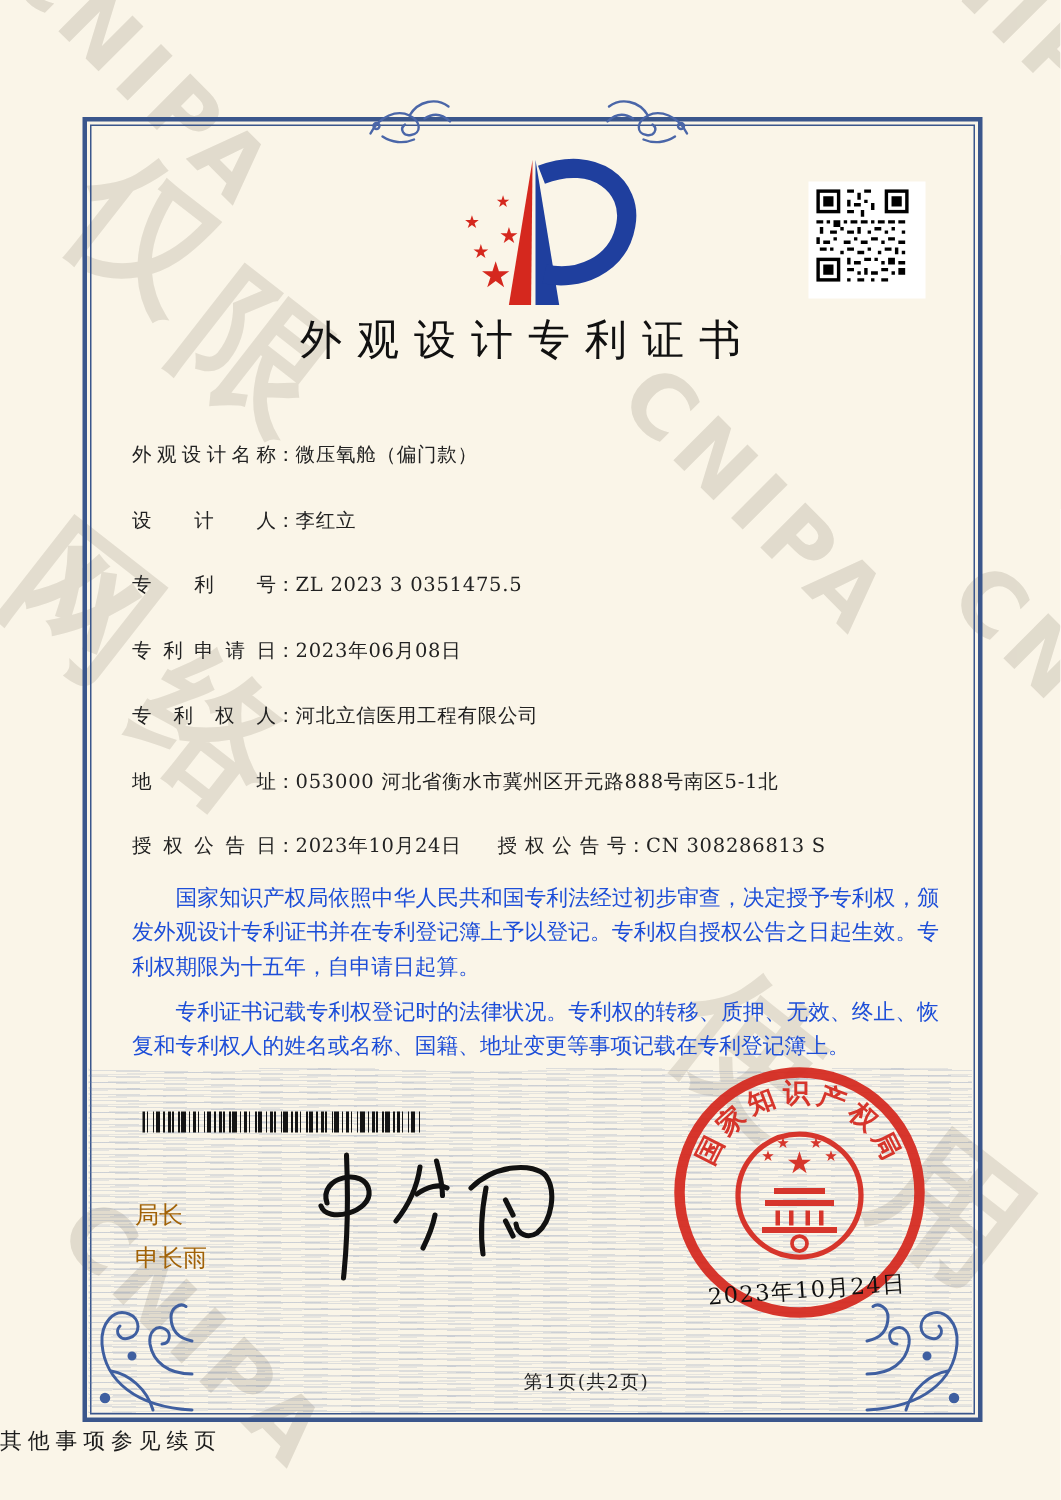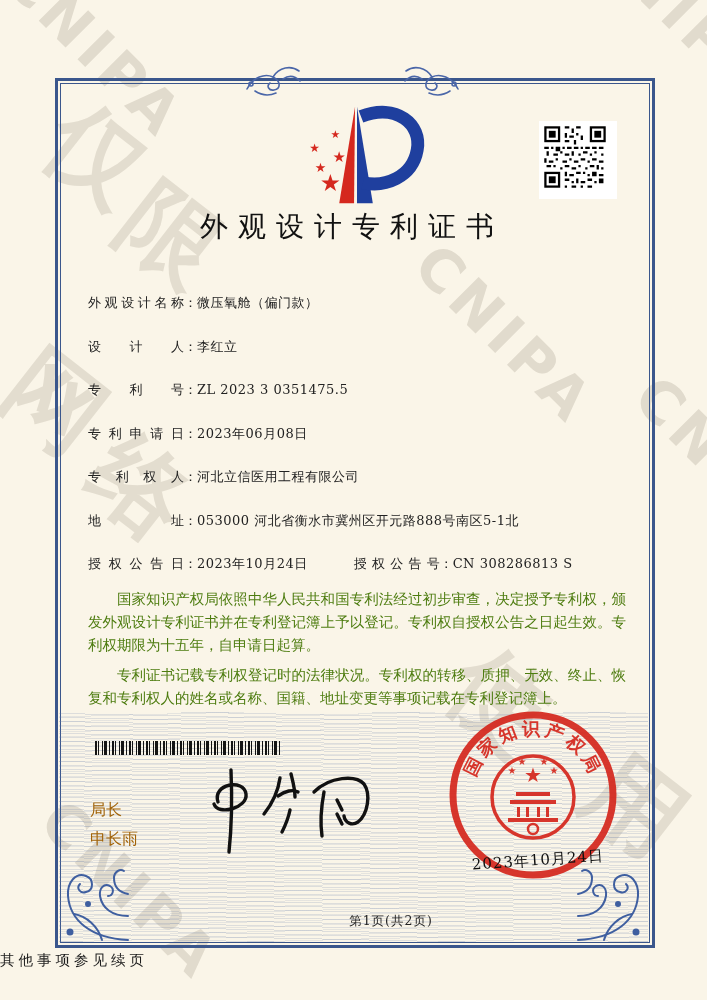--- a/index.html
+++ b/index.html
@@ -39,24 +39,24 @@
          letter-spacing:10px;color:#111;}
 
   
   .fields{left:88px;top:294px;width:540px;font-size:13px;color:#222;}
   .frow{height:21px;margin-bottom:22.5px;white-space:nowrap;}
   .flabel{display:inline-block;width:96px;text-align:justify;text-align-last:justify;
           text-justify:inter-character;vertical-align:top;}
   .flabel2{display:inline-block;width:86px;text-align:justify;text-align-last:justify;
           text-justify:inter-character;vertical-align:top;}
   .fvalue{letter-spacing:.5px;}
-  .pair2{margin-left:46px;}
-
-  
-  .paras{left:88px;top:588px;width:538px;font-size:14.5px;line-height:1.58;color:#4d7c0f;}
+  .pair2{margin-left:24px;}
+
+  
+  .paras{left:88px;top:588px;width:538px;font-size:14.5px;line-height:1.58;color:#1d4ed8;}
   .paras p{margin:0 0 7px 0;text-indent:2em;text-align:justify;}
 
   
   .barcode{left:95px;top:741px;width:186px;height:14px;
      background:repeating-linear-gradient(90deg,#141414 0 2px,transparent 2px 3px,
        #141414 3px 4px,transparent 4px 7px,#141414 7px 8px,transparent 8px 9px,
        #141414 9px 12px,transparent 12px 14px,#141414 14px 15px,transparent 15px 17px);}
   .signer{left:90px;top:797px;font-family:Liberation Mono, monospace;
           font-size:16px;color:#a16207;line-height:1.8;}
   .sig{left:198px;top:762px;width:185px;height:100px;}

